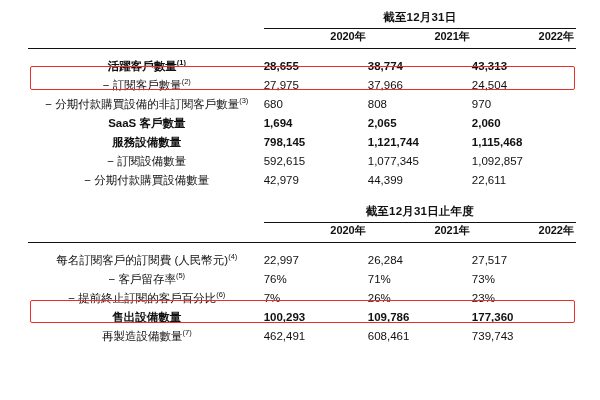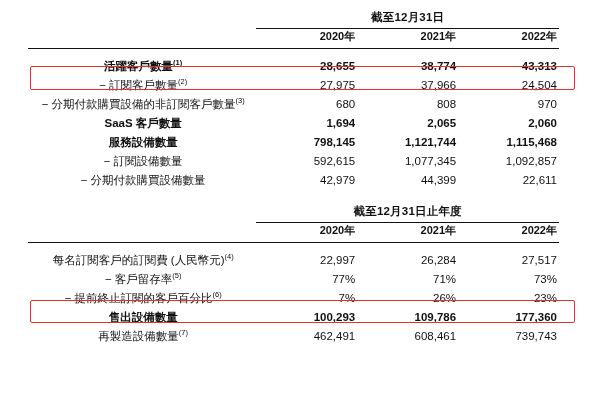--- a/index.html
+++ b/index.html
@@ -13,21 +13,21 @@
     font-family: "Liberation Sans", sans-serif;
     color: #111111;
     position: relative;
     overflow: hidden;
   }
   .page {
     position: relative;
     width: 600px;
     height: 400px;
     box-sizing: border-box;
-    padding: 10px 41px 0 28px;
+    padding: 10px 24px 0 28px;
   }
   table {
     width: 100%;
     border-collapse: collapse;
     table-layout: fixed;
   }
   col.label { width: 43%; }
   col.num { width: 19%; }
   th, td {
     padding: 0;
@@ -63,21 +63,21 @@
     font-size: 11.5px;
     line-height: 19px;
     height: 19px;
     white-space: nowrap;
   }
   td.lbl {
     text-align: center;
     padding-left: 2px;
   }
   td.val {
-    text-align: right;
+    text-align: left;
     padding-right: 2px;
     font-variant-numeric: tabular-nums;
   }
   .bold td { font-weight: bold; }
   .indent { padding-left: 16px; }
   sup {
     font-size: 7.5px;
     vertical-align: super;
     line-height: 0;
   }
@@ -211,21 +211,21 @@
 
       <tr class="data">
         <td class="lbl"><span>每名訂閱客戶的訂閱費 (人民幣元)</span><sup>(4)</sup></td>
         <td class="val">22,997</td>
         <td class="val">26,284</td>
         <td class="val">27,517</td>
       </tr>
 
       <tr class="data">
         <td class="lbl indent"><span>− 客戶留存率</span><sup>(5)</sup></td>
-        <td class="val">77%</td>
+        <td class="val">76%</td>
         <td class="val">71%</td>
         <td class="val">73%</td>
       </tr>
 
       <tr class="data">
         <td class="lbl indent"><span>− 提前終止訂閱的客戶百分比</span><sup>(6)</sup></td>
         <td class="val">7%</td>
         <td class="val">26%</td>
         <td class="val">23%</td>
       </tr>

